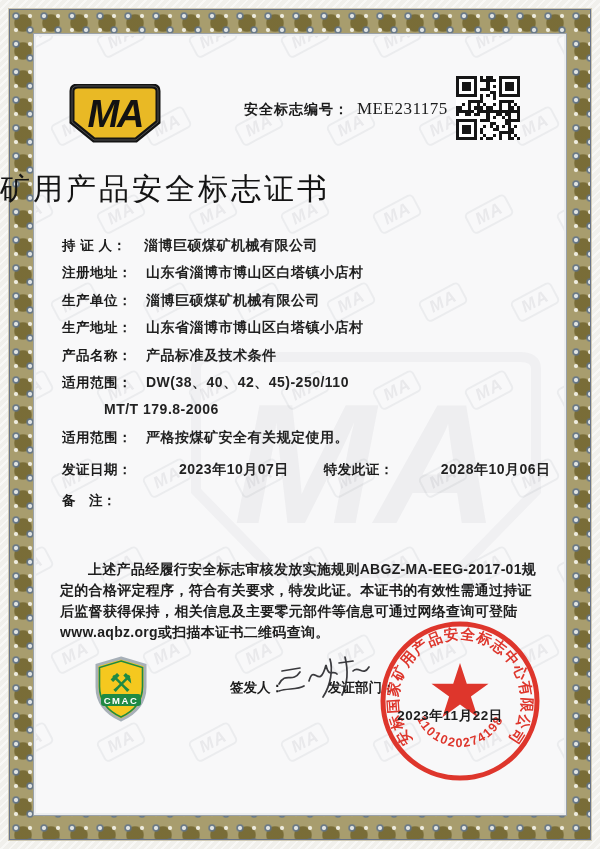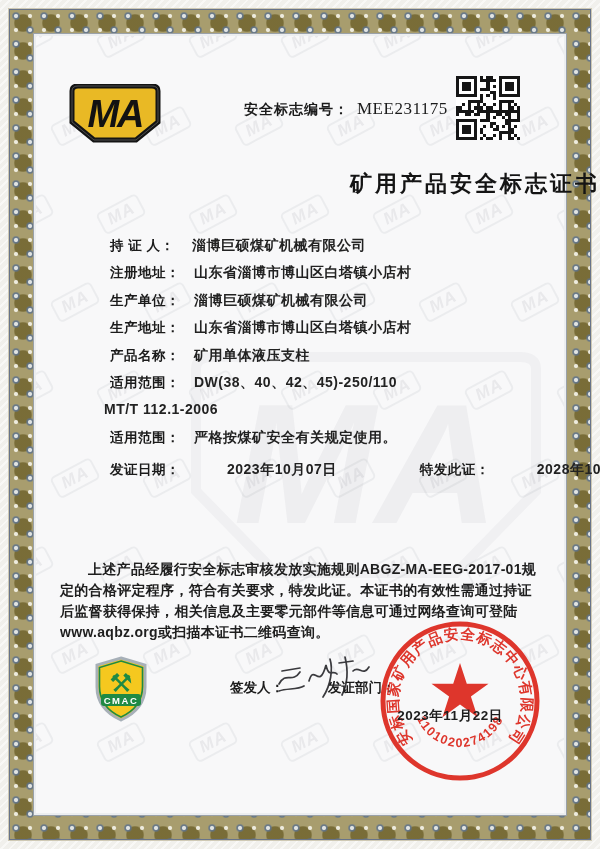--- a/index.html
+++ b/index.html
@@ -45,27 +45,27 @@
 
   
   .ma-logo{ position:absolute; left:62px; top:84px; }
   
   .mark-no{ position:absolute; left:244px; top:99px; font-size:14px; font-weight:bold; color:#1b1b1b; letter-spacing:1px;}
   .mark-no .num{ font-family:"Liberation Serif", serif; font-size:17px; font-weight:normal; letter-spacing:.5px; margin-left:8px;}
   
   .qr{ position:absolute; left:456px; top:76px; width:64px; height:64px; background:#fff; }
   
   .title{
-    position:absolute; left:0; top:169px; width:100%; text-align:right;
-    font-size:22px; font-weight:bold; color:#141414; letter-spacing:3px;
+    position:absolute; left:0; top:169px; width:100%; text-align:left;
+    font-size:30px; font-weight:normal; color:#141414; letter-spacing:3px;
   }
   
   .rows{ position:absolute; left:62px; top:237px; width:480px; }
   .row{ display:flex; align-items:baseline; height:27.4px; white-space:nowrap; }
-  .flabel{ font-size:13.5px; font-weight:bold; color:#1b1b1b; min-width:68px; margin-right:14px; letter-spacing:.5px;margin-left:48px; }
+  .flabel{ font-size:13.5px; font-weight:bold; color:#1b1b1b; min-width:68px; margin-right:14px; letter-spacing:.5px; }
   .fvalue{ font-size:14px; font-weight:bold; color:#222; letter-spacing:.5px; }
   .row:nth-child(7) .fvalue{ margin-left:42px; }
   .date-row{ margin-top:5px; height:27px;gap:35px; }
   .fvalue-issue{ width:172px; }
   .remark-row{ margin-top:4px; }
   .remark-row .flabel{ letter-spacing:0; }
   
   .statement{
     position:absolute; left:60px; top:559px; width:482px;
     font-size:14px; font-weight:bold; color:#1e1e1e;
@@ -331,42 +331,46 @@
     <span class="fvalue">淄博巨硕煤矿机械有限公司</span>
   </div>
 
   <div class="row">
     <span class="flabel">生产地址：</span>
     <span class="fvalue">山东省淄博市博山区白塔镇小店村</span>
   </div>
 
   <div class="row">
     <span class="flabel">产品名称：</span>
-    <span class="fvalue">矿用单体液压支柱</span>
+    <span class="fvalue">产品标准及技术条件</span>
   </div>
 
   <div class="row">
     <span class="flabel">适用范围：</span>
     <span class="fvalue">DW(38、40、42、45)-250/110</span>
   </div>
 
   <div class="row">
-    <span class="fvalue">MT/T 112.1-2006</span>
+    <span class="fvalue">MT/T 179.8-2006</span>
   </div>
 
   <div class="row">
     <span class="flabel">适用范围：</span>
     <span class="fvalue">严格按煤矿安全有关规定使用。</span>
   </div>
 
       <div class="row date-row">
         <span class="flabel">发证日期：</span>
         <span class="fvalue fvalue-issue">2023年10月07日</span>
         <span class="flabel">特发此证：</span>
         <span class="fvalue">2028年10月06日</span>
+      </div>
+      <div class="row remark-row">
+        <span class="flabel">备　注：</span>
+        <span class="fvalue"></span>
       </div>
     </div>
 
     <div class="statement">上述产品经履行安全标志审核发放实施规则ABGZ-MA-EEG-2017-01规定的合格评定程序，符合有关要求，特发此证。本证书的有效性需通过持证后监督获得保持，相关信息及主要零元部件等信息可通过网络查询可登陆www.aqbz.org或扫描本证书二维码查询。</div>
 
     <svg class="cmac" width="56" height="66" viewBox="0 0 56 66">
       <path d="M28 2 L52 9 V31 C52 48 41 58 28 64 C15 58 4 48 4 31 V9 Z" fill="#f5c81f" stroke="#a7b0b8" stroke-width="3"></path>
       <path d="M28 5 L49.5 11.5 V30.5 C49.5 46 40 55.5 28 61 C16 55.5 6.5 46 6.5 30.5 V11.5 Z" fill="none" stroke="var(--cmac-green,#1f8a44)" stroke-width="1.6"></path>
       <text x="28" y="36" text-anchor="middle" font-size="26" fill="var(--cmac-green,#1f8a44)">⚒</text>
       <rect x="8" y="38" width="40" height="12" rx="3" fill="var(--cmac-green,#1f8a44)"></rect>

